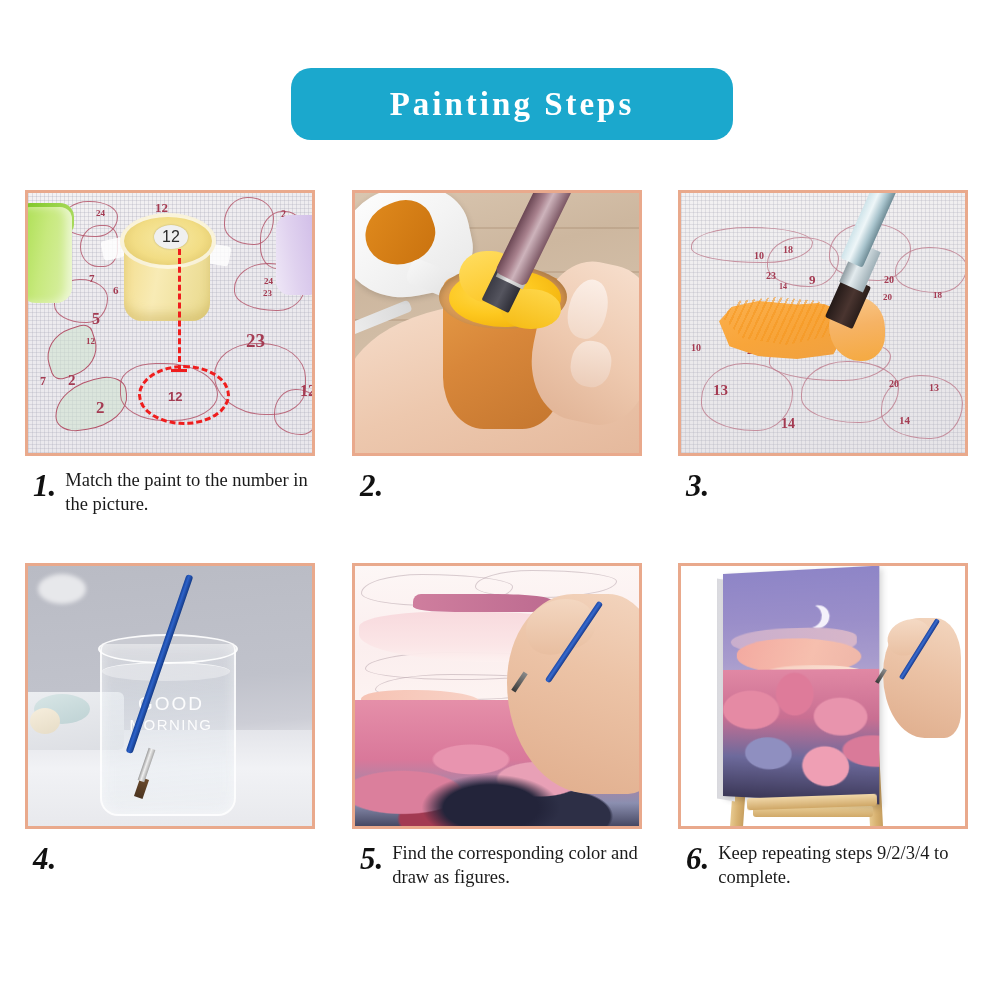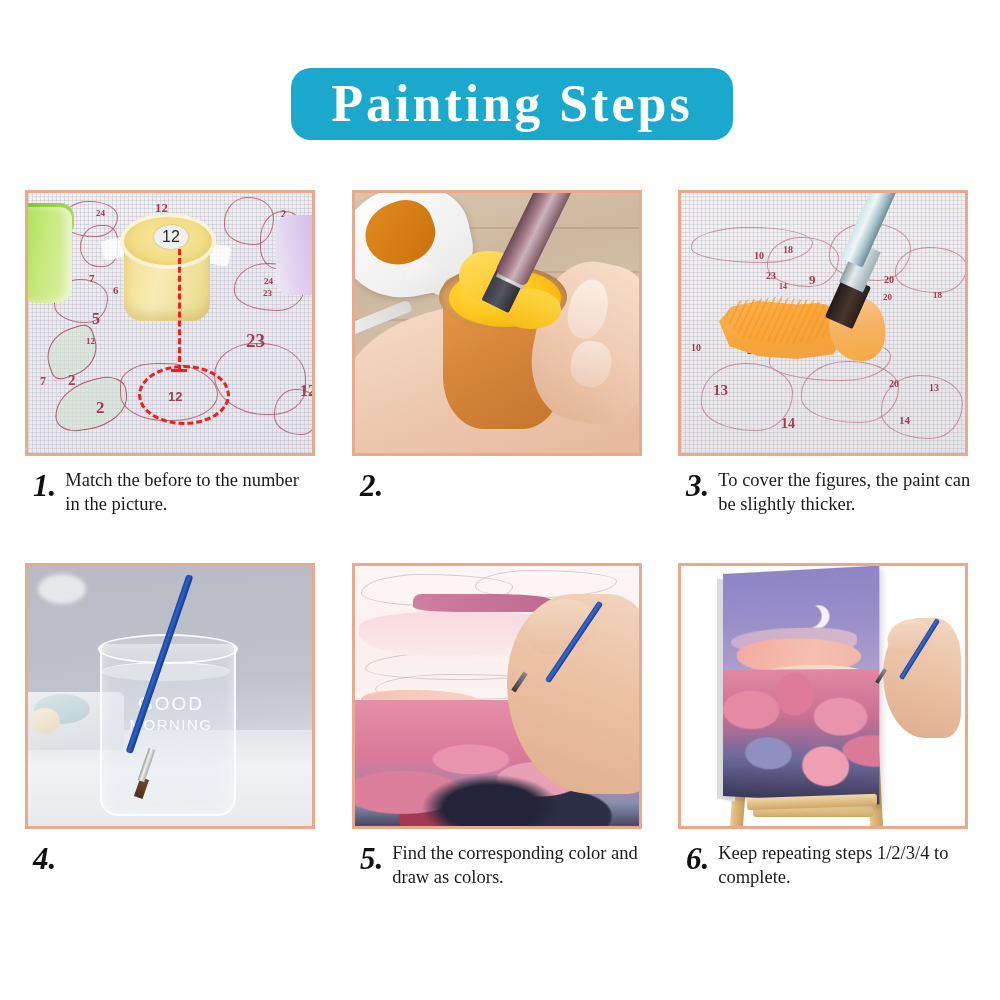--- a/index.html
+++ b/index.html
@@ -29,21 +29,21 @@
     height: 72px;
     background: #1ba8cd;
     border-radius: 20px;
     display: flex;
     align-items: center;
     justify-content: center;
   }
   .title-text {
     color: #ffffff;
     font-family: "Liberation Serif", "DejaVu Serif", serif;
-    font-size: 52px;
+    font-size: 33px;
     font-weight: bold;
     letter-spacing: 3px;
     line-height: 1;
     white-space: nowrap;
   }
 
   
   .grid {
     position: absolute;
     left: 0;
@@ -707,21 +707,21 @@
           <div class="pot-label">12</div>
 
           <div class="dash-line"></div>
           <div class="dash-cross"></div>
           <div class="dash-ellipse"></div>
           <div class="ellipse-num">12</div>
         </div>
       </div>
       <div class="caption">
         <div class="step-num">1.</div>
-        <div class="caption-text">Match the before to the number in the picture.</div>
+        <div class="caption-text">Match the paint to the number in the picture.</div>
       </div>
     </div>
 
     <div class="cell c2 r1">
       <div class="photo-frame">
         <div class="photo">
           <div class="p2-bg"></div>
           <div class="p2-woodline" style="top:34px;"></div>
           <div class="p2-woodline" style="top:78px;"></div>
           <div class="p2-woodline" style="top:126px;"></div>
@@ -782,21 +782,20 @@
           <div class="p3-stroke"></div>
           <div class="p3-stroke-tex"></div>
           <div class="p3-blob-on-brush"></div>
           <div class="p3-bristle"></div>
           <div class="p3-ferrule"></div>
           <div class="p3-brush-handle"></div>
         </div>
       </div>
       <div class="caption">
         <div class="step-num">3.</div>
-        <div class="caption-text">To cover the figures, the paint can be slightly thicker.</div>
       </div>
     </div>
 
     <div class="cell c1 r2">
       <div class="photo-frame">
         <div class="photo">
           <div class="p4-bg"></div>
           <div class="p4-blur-top"></div>
           <div class="p4-table"></div>
           <div class="p4-tray"></div>
@@ -834,21 +833,21 @@
           <div class="p5-blossoms"></div>
           <div class="p5-blossom-dark"></div>
           <div class="p5-hand"></div>
           <div class="p5-finger"></div>
           <div class="p5-brush"></div>
           <div class="p5-brush-tip"></div>
         </div>
       </div>
       <div class="caption">
         <div class="step-num">5.</div>
-        <div class="caption-text">Find the corresponding color and draw as colors.</div>
+        <div class="caption-text">Find the corresponding color and draw as figures.</div>
       </div>
     </div>
 
     <div class="cell c3 r2">
       <div class="photo-frame">
         <div class="photo">
           <div class="p6-bg"></div>
           <div class="p6-easel-leg p6-leg-l"></div>
           <div class="p6-easel-leg p6-leg-r"></div>
           <div class="p6-topbar"></div>
@@ -863,18 +862,18 @@
           </div>
           <div class="p6-tray"></div>
           <div class="p6-hand"></div>
           <div class="p6-finger"></div>
           <div class="p6-brush"></div>
           <div class="p6-brush-tip"></div>
         </div>
       </div>
       <div class="caption">
         <div class="step-num">6.</div>
-        <div class="caption-text">Keep repeating steps 1/2/3/4 to complete.</div>
+        <div class="caption-text">Keep repeating steps 9/2/3/4 to complete.</div>
       </div>
     </div>
 
   </div>
 </div>
 
 </body></html>

